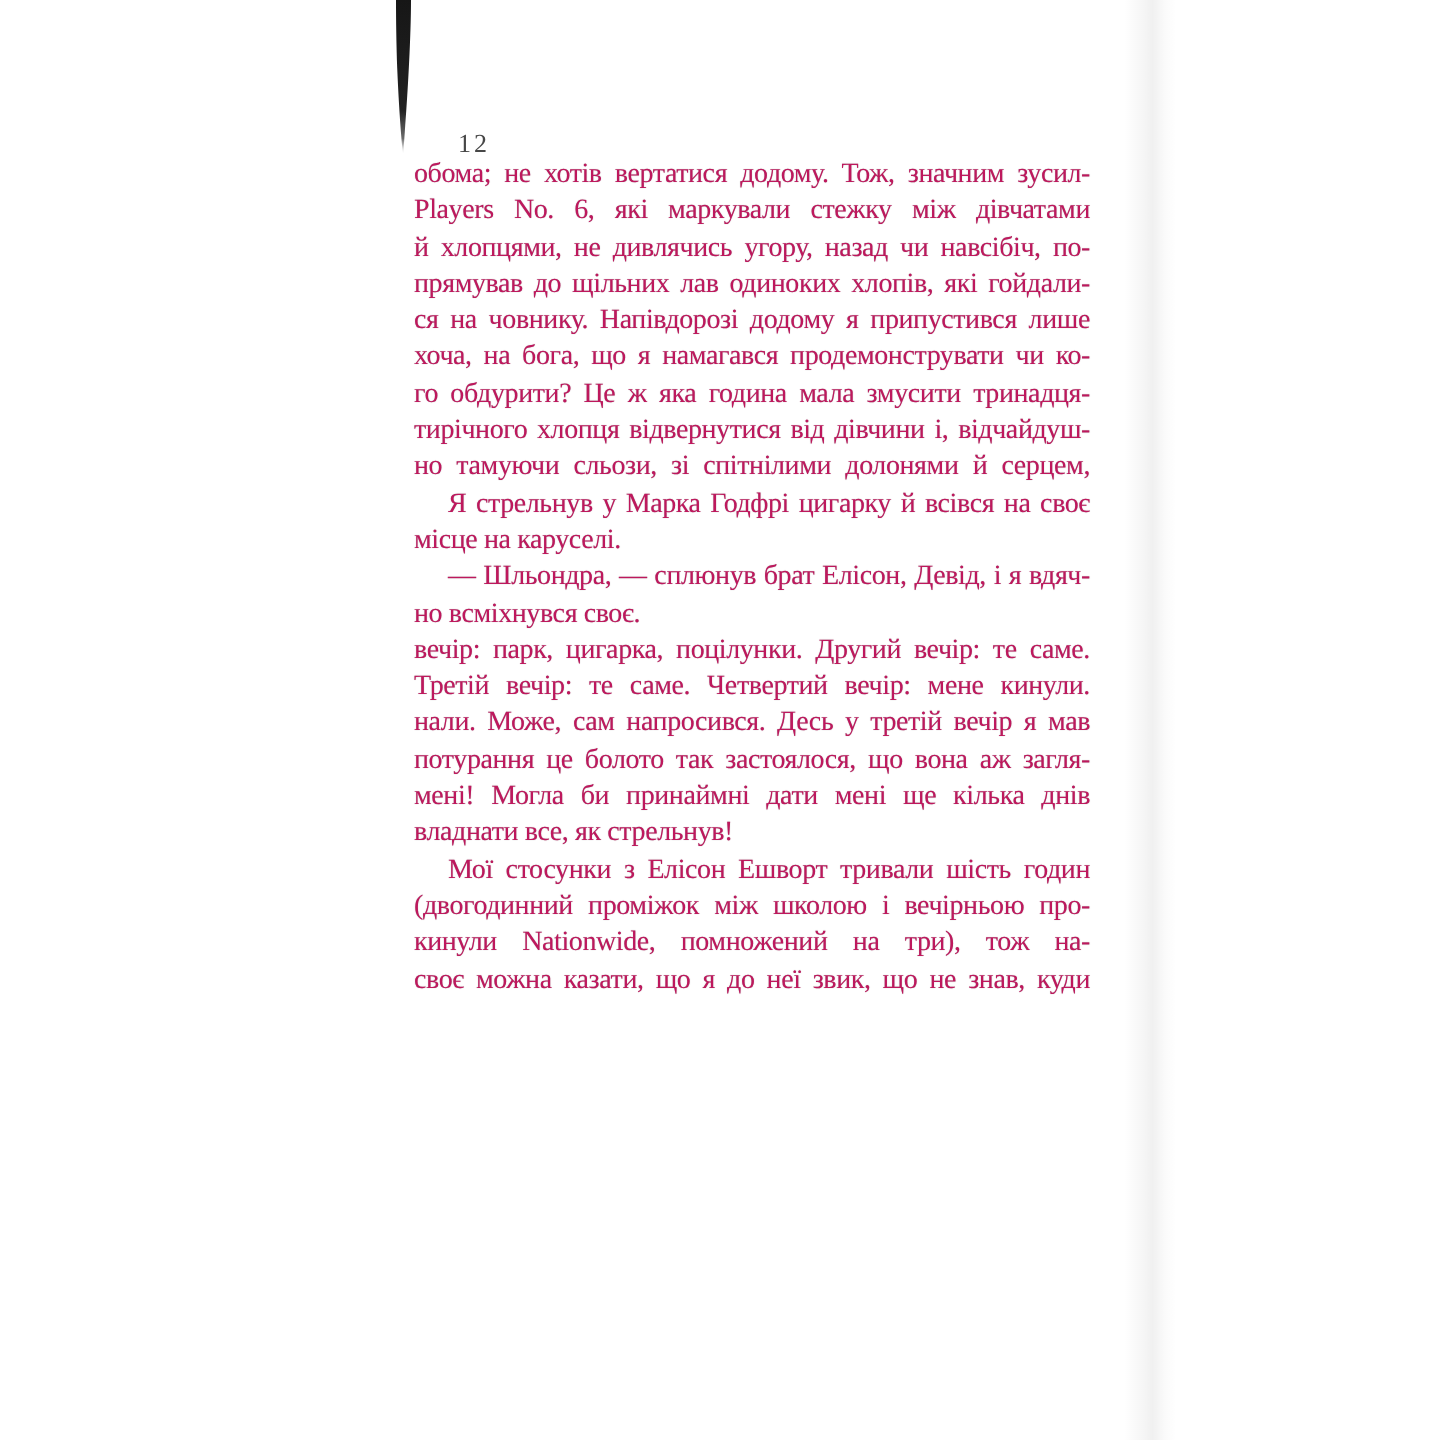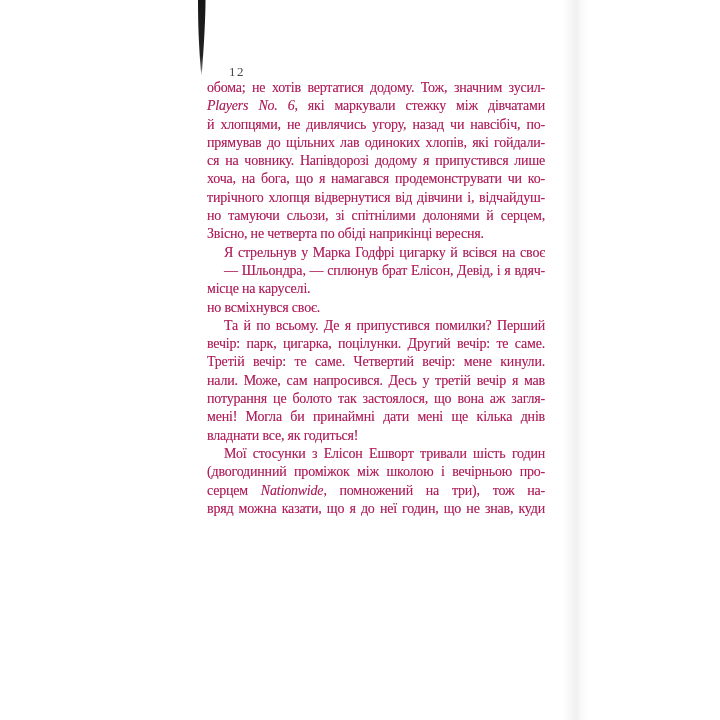--- a/index.html
+++ b/index.html
@@ -62,21 +62,20 @@
     text-align: justify;
     text-align-last: justify;
   }
   .line.para-end {
     text-align-last: left;
   }
   .line.indent {
     text-indent: 17px;
   }
   .italic {
-    font-style: italic;
   }
 </style>
 </head>
 <body>
 
 <div id="stage">
 
   <svg id="bookmark" viewBox="0 0 12 78" xmlns="http://www.w3.org/2000/svg" aria-hidden="true">
     <defs>
       <linearGradient id="bm-fade" x1="0" y1="0" x2="0" y2="1">
@@ -93,33 +92,32 @@
 
   <div id="page-number">12</div>
 
   <div id="page-text">
       <div class="line"><span>обома; не хотів вертатися додому. Тож, значним зусил-</span></div>
       <div class="line"><span class="italic">Players No. 6</span><span>, які маркували стежку між дівчатами</span></div>
       <div class="line"><span>й хлопцями, не дивлячись угору, назад чи навсібіч, по-</span></div>
       <div class="line"><span>прямував до щільних лав одиноких хлопів, які гойдали-</span></div>
       <div class="line"><span>ся на човнику. Напівдорозі додому я припустився лише</span></div>
       <div class="line"><span>хоча, на бога, що я намагався продемонструвати чи ко-</span></div>
+      <div class="line"><span>го обдурити? Це ж яка година мала змусити тринадця-</span></div>
       <div class="line"><span>тирічного хлопця відвернутися від дівчини і, відчайдуш-</span></div>
       <div class="line"><span>но тамуючи сльози, зі спітнілими долонями й серцем,</span></div>
-      <div class="line para-end"><span>Звісно, не четверта по обіді наприкінці вересня.</span></div>
       <div class="line indent"><span>Я стрельнув у Марка Годфрі цигарку й всівся на своє</span></div>
+      <div class="line para-end"><span>місце на каруселі.</span></div>
       <div class="line indent"><span>— Шльондра, — сплюнув брат Елісон, Девід, і я вдяч-</span></div>
-      <div class="line para-end"><span>місце на каруселі.</span></div>
       <div class="line para-end"><span>но всміхнувся своє.</span></div>
-      <div class="line indent"><span>Та й по всьому. Де я припустився помилки? Перший</span></div>
       <div class="line"><span>вечір: парк, цигарка, поцілунки. Другий вечір: те саме.</span></div>
       <div class="line"><span>Третій вечір: те саме. Четвертий вечір: мене кинули.</span></div>
       <div class="line"><span>нали. Може, сам напросився. Десь у третій вечір я мав</span></div>
       <div class="line"><span>потурання це болото так застоялося, що вона аж загля-</span></div>
       <div class="line"><span>мені! Могла би принаймні дати мені ще кілька днів</span></div>
-      <div class="line para-end"><span>владнати все, як годиться!</span></div>
+      <div class="line para-end"><span>владнати все, як стрельнув!</span></div>
       <div class="line indent"><span>Мої стосунки з Елісон Ешворт тривали шість годин</span></div>
       <div class="line"><span>(двогодинний проміжок між школою і вечірньою про-</span></div>
-      <div class="line"><span>серцем </span><span class="italic">Nationwide</span><span>, помножений на три), тож на-</span></div>
-      <div class="line"><span>вряд можна казати, що я до неї годин, що не знав, куди</span></div>
+      <div class="line"><span>кинули </span><span class="italic">Nationwide</span><span>, помножений на три), тож на-</span></div>
+      <div class="line"><span>своє можна казати, що я до неї звик, що не знав, куди</span></div>
     </div>
 
 </div>
 
 </body></html>

